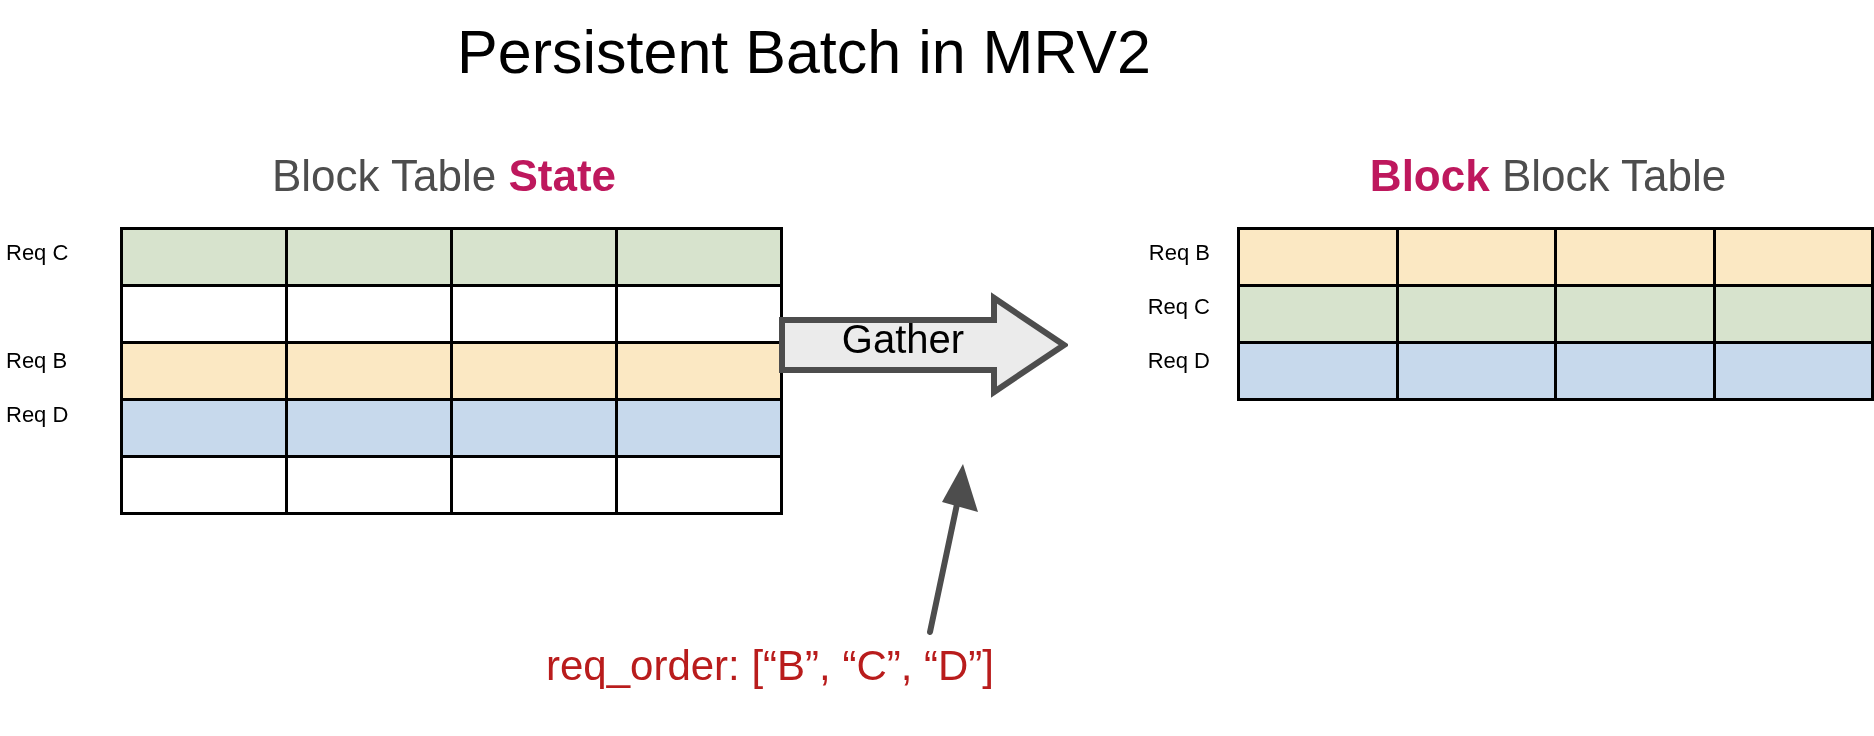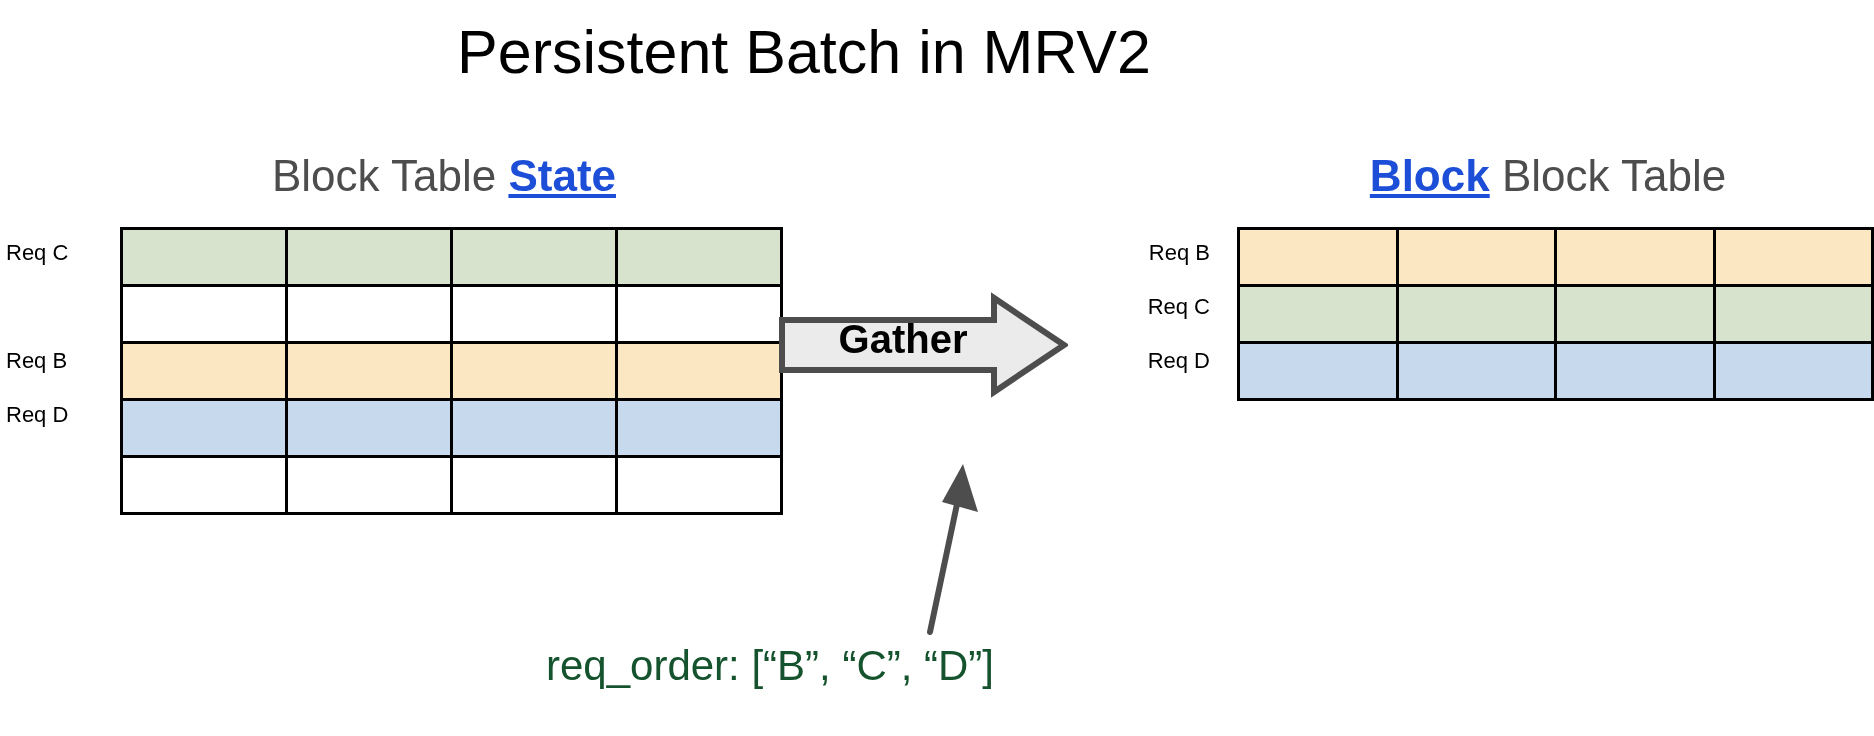--- a/index.html
+++ b/index.html
@@ -37,23 +37,22 @@
 
   
   .section-heading {
     position: absolute;
     font-size: 44px;
     line-height: 52px;
     color: #4d4d4d;
     white-space: nowrap;
   }
   .section-heading .accent {
-    color: #1d4ed8;
+    color: #be185d;
     font-weight: bold;
-    text-decoration: underline;
   }
   #heading-left  { left: 120px; top: 150px; width: 648px; text-align: center; }
   #heading-right { left: 1237px; top: 150px; width: 622px; text-align: center; }
 
   
   .grid {
     position: absolute;
     border-collapse: collapse;
     table-layout: fixed;
   }
@@ -101,42 +100,41 @@
     position: absolute;
     left: 778px;
     top: 315px;
     width: 250px;
     text-align: center;
     font-size: 40px;
     line-height: 48px;
     color: #000000;
     white-space: nowrap;
     pointer-events: none;
-    font-weight: bold;
   }
 
   
   #pointer-arrow {
     position: absolute;
     left: 900px;
     top: 450px;
     width: 120px;
     height: 190px;
   }
 
   
   #caption {
     position: absolute;
     left: 420px;
     top: 640px;
     width: 700px;
     text-align: center;
     font-size: 42px;
     line-height: 52px;
-    color: #14532d;
+    color: #b91c1c;
     white-space: nowrap;
   }
 </style>
 </head>
 <body>
 
 <div class="canvas">
 
   <div class="title">Persistent Batch in MRV2</div>
 

